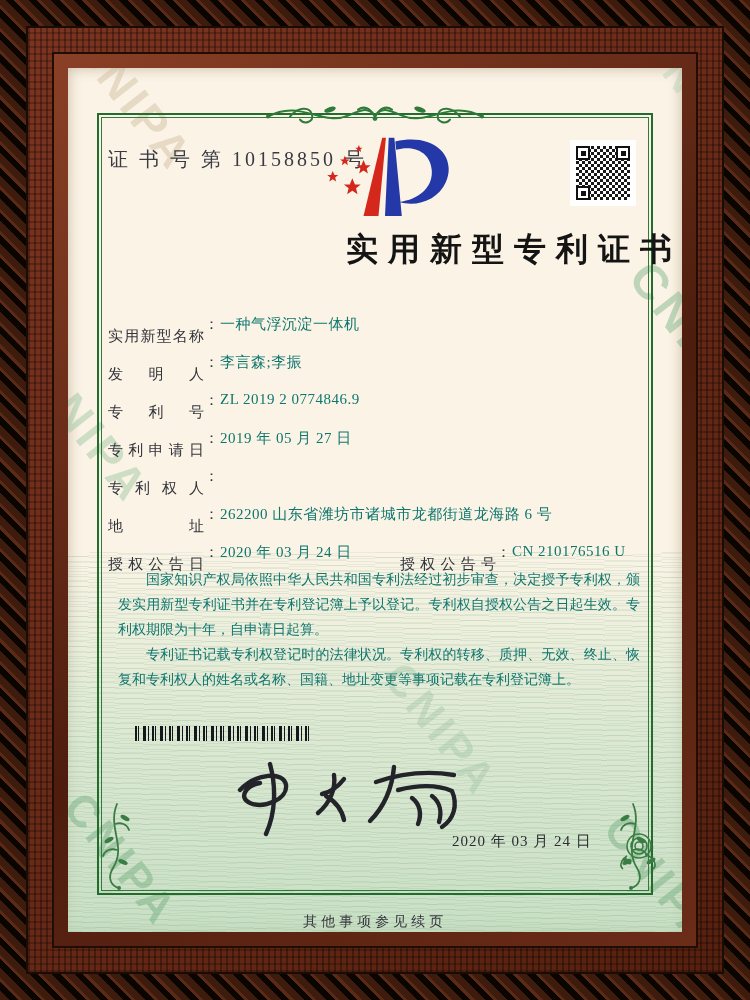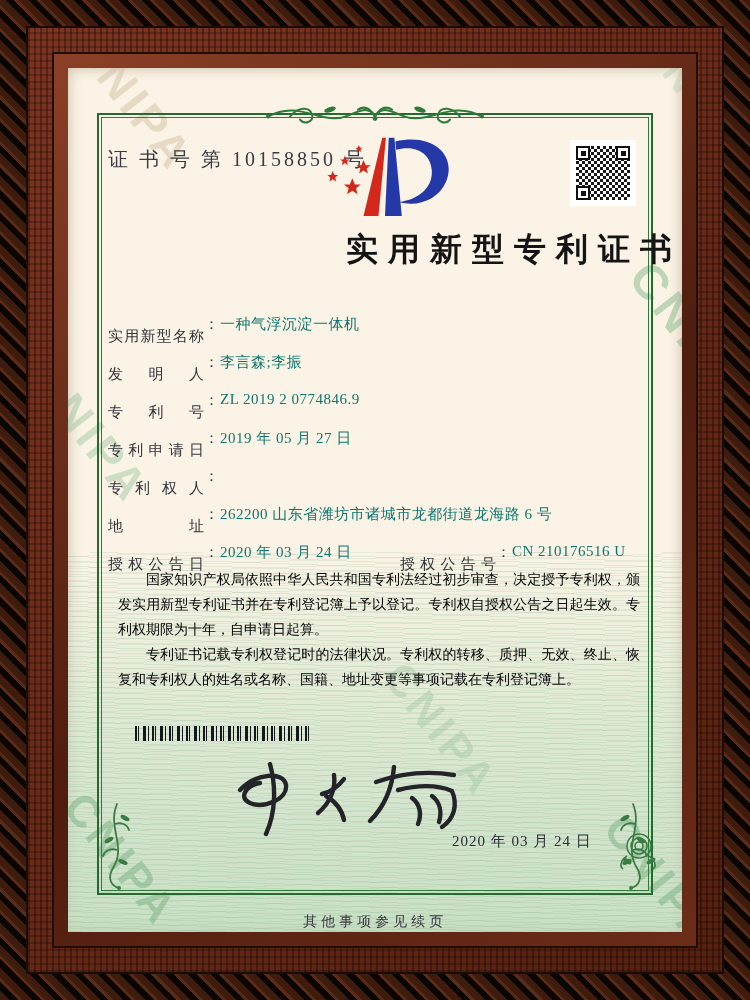--- a/index.html
+++ b/index.html
@@ -91,21 +91,21 @@
 
   .fields{position:absolute;left:40px;right:30px;top:247px;}
   .frow{height:38px;font-size:15px;color:#2f2f38;display:flex;align-items:flex-start;}
   .flabel{display:inline-block;width:96px;text-align:justify;text-align-last:justify;color:#33333c;margin-top:12px;}
   .fcolon{display:inline-block;width:16px;color:#33333c;}
   .fvalue{color:#0f766e;letter-spacing:.5px;}
   .dual-left{display:flex;width:292px;flex:none;}
   .dual-right{display:flex;}
 
   .paras{position:absolute;left:50px;right:42px;top:500px;font-size:14px;line-height:1.78;
-    color:#000000;text-align:justify;}
+    color:#0f766e;text-align:justify;}
   .paras p{margin:0;text-indent:2em;}
 
   .barcode{position:absolute;left:67px;top:658px;width:176px;height:15px;
     background:repeating-linear-gradient(90deg,#14181c 0 2px,transparent 2px 3px,#14181c 3px 4px,
       transparent 4px 8px,#14181c 8px 11px,transparent 11px 13px,#14181c 13px 14px,transparent 14px 17px);}
 
   .signer{position:absolute;left:66px;top:708px;font-size:16px;color:#26262e;letter-spacing:4px;line-height:1.7;}
   .sig-script{position:absolute;left:158px;top:690px;}
   .issue-date{position:absolute;left:384px;top:764px;font-size:15px;color:#2c2c34;letter-spacing:1px;}
 

